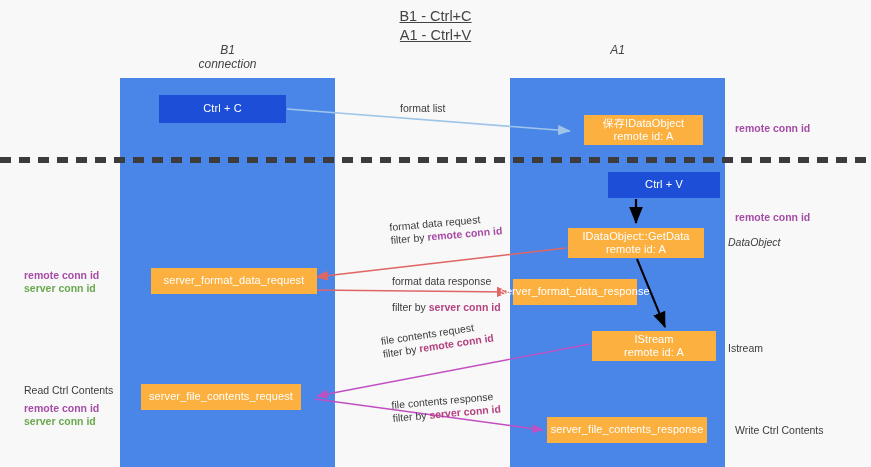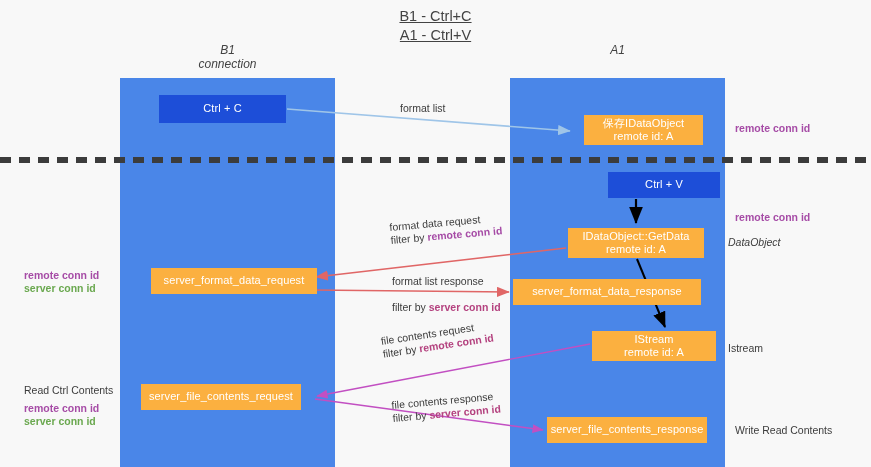--- a/index.html
+++ b/index.html
@@ -62,21 +62,21 @@
   .node .sub{display:block;}
 
   
   #n-ctrlc   {left:159px;top:95px;width:127px;height:28px;}
   #n-sfdreq  {left:151px;top:268px;width:166px;height:26px;}
   #n-sfcreq  {left:141px;top:384px;width:160px;height:26px;}
   
   #n-idataobj{left:576px;top:115px;width:119px;height:30px;margin-left:8px;}
   #n-ctrlv   {left:600px;top:172px;width:112px;height:26px;margin-left:8px;}
   #n-getdata {left:568px;top:228px;width:136px;height:30px;}
-  #n-sfdres  {left:513px;top:279px;width:188px;height:26px;}
+  #n-sfdres  {left:513px;top:279px;width:124px;height:26px;}
   #n-istream {left:592px;top:331px;width:124px;height:30px;}
   #n-sfcres  {left:547px;top:417px;width:160px;height:26px;}
 
   
   #divider{
     position:absolute;left:0;top:157px;width:871px;height:6px;
     z-index:9;
     background-image:repeating-linear-gradient(to right,#3c3c3c 0px,#3c3c3c 11px,rgba(0,0,0,0) 11px,rgba(0,0,0,0) 19px);
   }
 
@@ -218,21 +218,21 @@
 
   <div class="anno" id="a-dataobject">
     <span>DataObject</span>
   </div>
 
   <div class="anno" id="a-istream">
     <span>Istream</span>
   </div>
 
   <div class="anno" id="a-writefc">
-    <span>Write Read Contents</span>
+    <span>Write Ctrl Contents</span>
   </div>
 
   <div class="anno" id="a-readfc">
     <span>Read Ctrl Contents</span>
   </div>
 
   <div class="anno" id="a-leftlbl-1">
     <span class="purple" style="font-weight:bold;color:#a64ca6">remote conn id</span><br>
     <span class="green-t" style="font-weight:bold;color:#6aa84f">server conn id</span>
   </div>
@@ -241,21 +241,21 @@
     <span class="purple" style="font-weight:bold;color:#a64ca6">remote conn id</span><br>
     <span class="green-t" style="font-weight:bold;color:#6aa84f">server conn id</span>
   </div>
 
   <div class="anno rot-s" id="a-fdreq">
     <span>format data request</span><br>
     <span>filter by </span><b class="purple">remote conn id</b>
   </div>
 
   <div class="anno" id="a-fdres">
-    <span>format list response</span><br><br>
+    <span>format data response</span><br><br>
     <span>filter by </span><b class="magenta">server conn id</b>
   </div>
 
   <div class="anno rot" id="a-fcreq">
     <span>file contents request</span><br>
     <span>filter by </span><b class="magenta">remote conn id</b>
   </div>
 
   <div class="anno rot-s" id="a-fcres">
     <span>file contents response</span><br>

